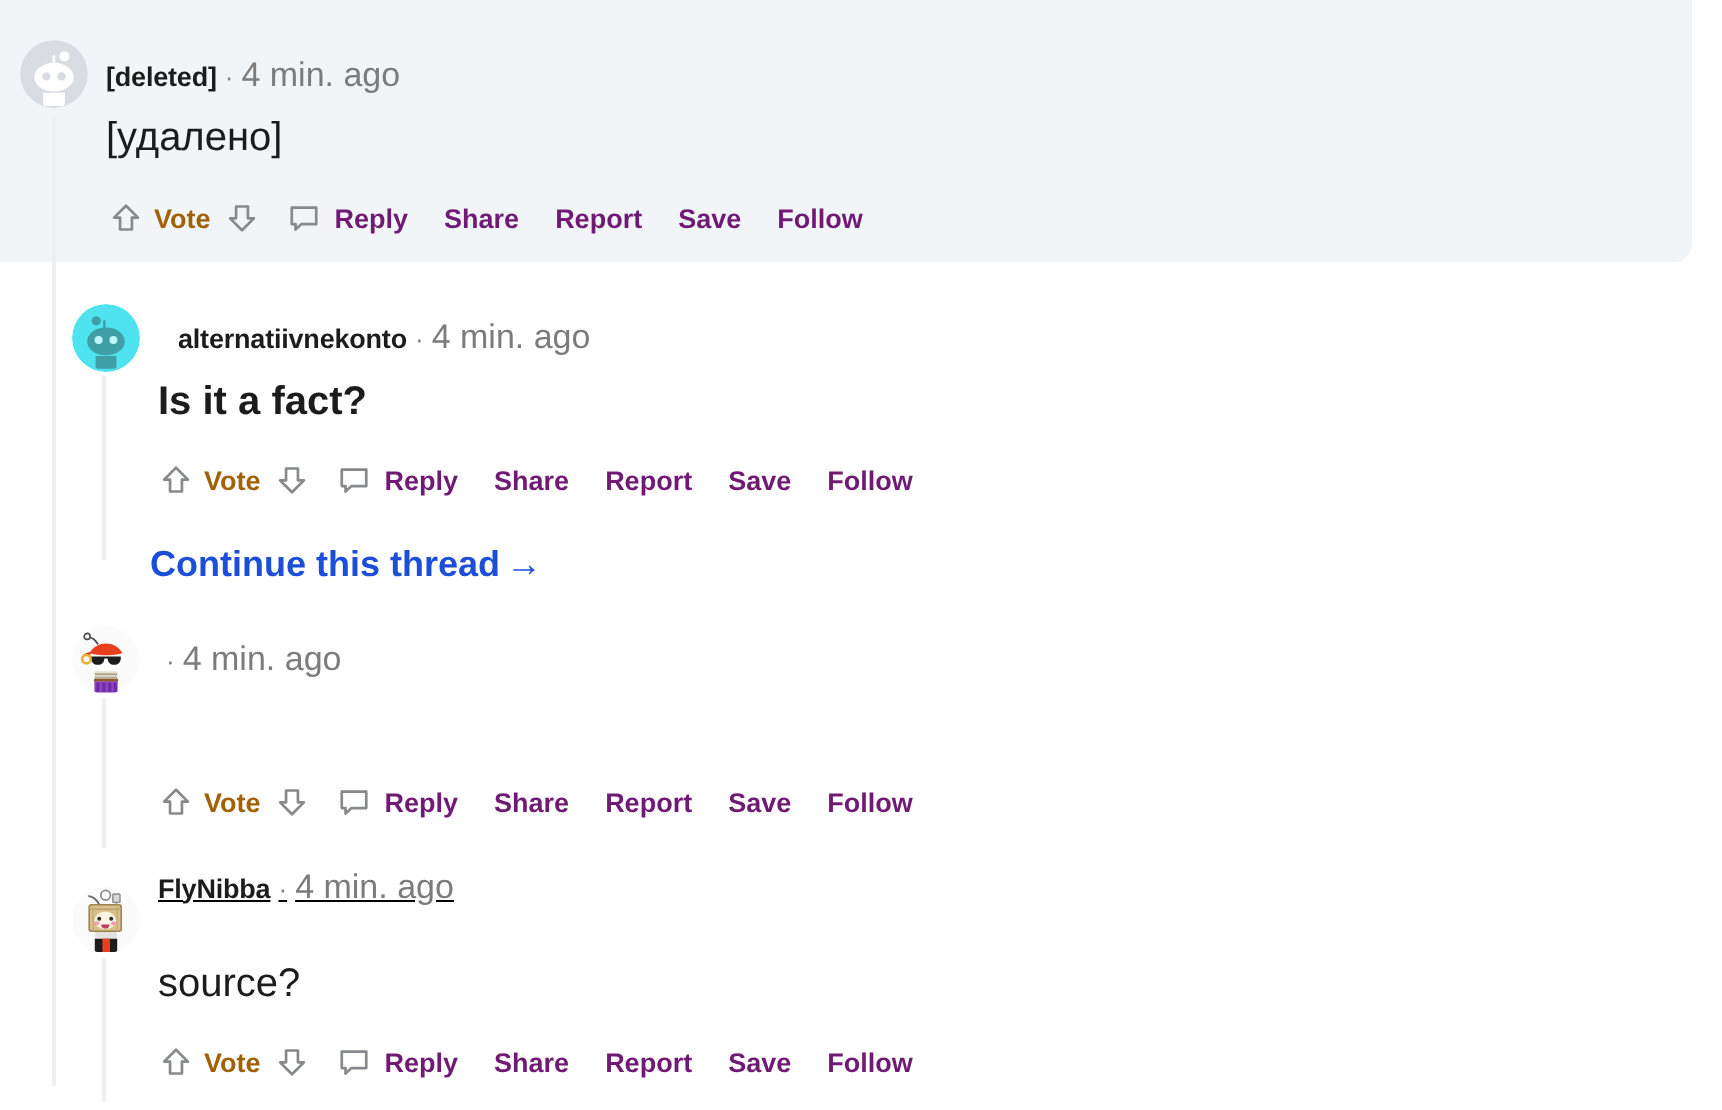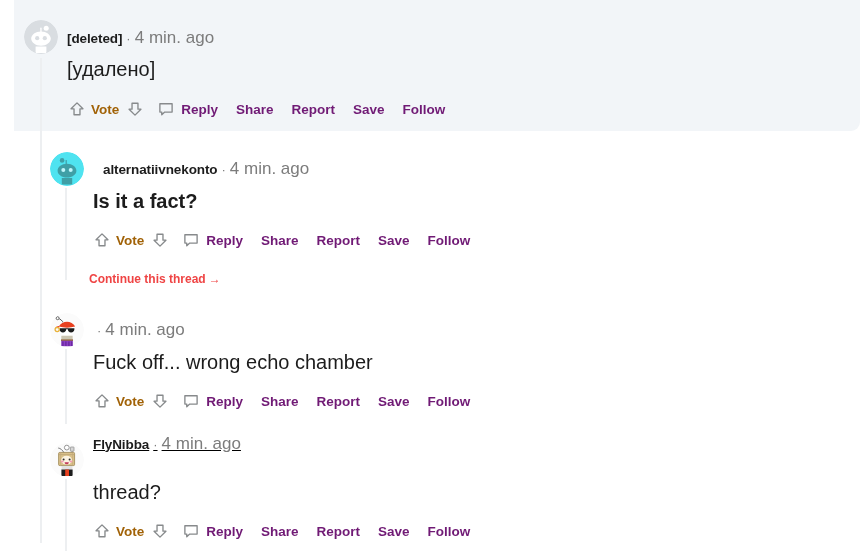--- a/index.html
+++ b/index.html
@@ -9,21 +9,20 @@
     background: #ffffff;
     font-family: "Liberation Sans", sans-serif;
     overflow: hidden;
   }
 
   #page {
     position: relative;
     width: 698px;
     height: 555px;
     background: #ffffff;
-    margin-left: 14px;
   }
 
   
   .highlight-band {
     position: absolute;
     left: 0;
     top: 0;
     width: 846px;
     height: 131px;
     background: #f2f5f8;
@@ -116,23 +115,23 @@
     font-weight: bold;
     color: #701a75;
     padding: 0 9px;
   }
   .act-text.first-text { padding-left: 4px; }
   .comment-bubble-wrap { margin-left: 9px; }
 
   
   .continue-link {
     position: absolute;
-    font-size: 12px;
-    font-weight: bold;
-    color: #ef4444;
+    font-size: 18px;
+    font-weight: bold;
+    color: #1d4ed8;
     white-space: nowrap;
     z-index: 2;
   }
   .continue-arrow {
     display: inline-block;
     padding-left: 3px;
     font-weight: bold;
   }
 </style>
 </head>
@@ -277,21 +276,20 @@
     </svg>
   </div>
 
   <div class="comment" style="left:79px; top:318px;">
     <div class="c-header">
       <span class="meta-dot">·</span>
       <span class="timestamp">4 min. ago</span>
     </div>
   </div>
 
-  <div class="comment c-body" style="left:79px; top:352px;">Fuck off... wrong echo chamber</div>
 
   <div class="comment actions" style="left:77px; top:390px;">
     <span class="act-icon">
       <svg width="18" height="18" viewBox="0 0 20 20">
           <path d="M10 3.2 3.4 9.8h3.3v6.6h6.6V9.8h3.3z" fill="none" stroke="#878a8c" stroke-width="1.5" stroke-linejoin="round"></path>
         </svg>
     </span>
     <span class="vote-label">Vote</span>
     <span class="act-icon">
       <svg width="18" height="18" viewBox="0 0 20 20">
@@ -337,21 +335,21 @@
   </div>
 
   <div class="comment" style="left:79px; top:432px;text-decoration:underline;">
     <div class="c-header">
       <span class="author">FlyNibba</span>
       <span class="meta-dot">·</span>
       <span class="timestamp">4 min. ago</span>
     </div>
   </div>
 
-  <div class="comment c-body" style="left:79px; top:482px;">thread?</div>
+  <div class="comment c-body" style="left:79px; top:482px;">source?</div>
 
   <div class="comment actions" style="left:77px; top:520px;">
     <span class="act-icon">
       <svg width="18" height="18" viewBox="0 0 20 20">
           <path d="M10 3.2 3.4 9.8h3.3v6.6h6.6V9.8h3.3z" fill="none" stroke="#878a8c" stroke-width="1.5" stroke-linejoin="round"></path>
         </svg>
     </span>
     <span class="vote-label">Vote</span>
     <span class="act-icon">
       <svg width="18" height="18" viewBox="0 0 20 20">

